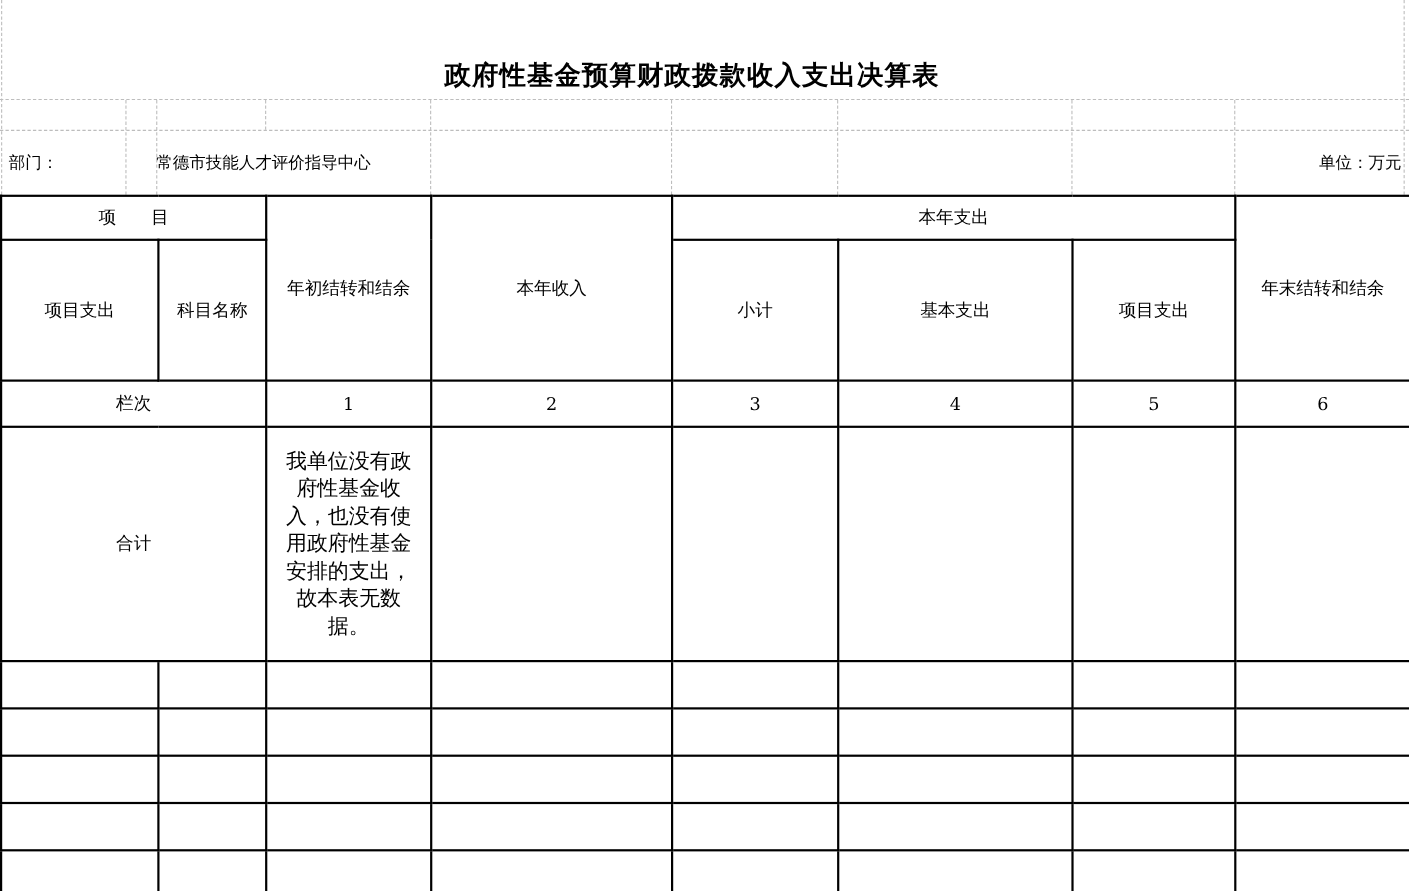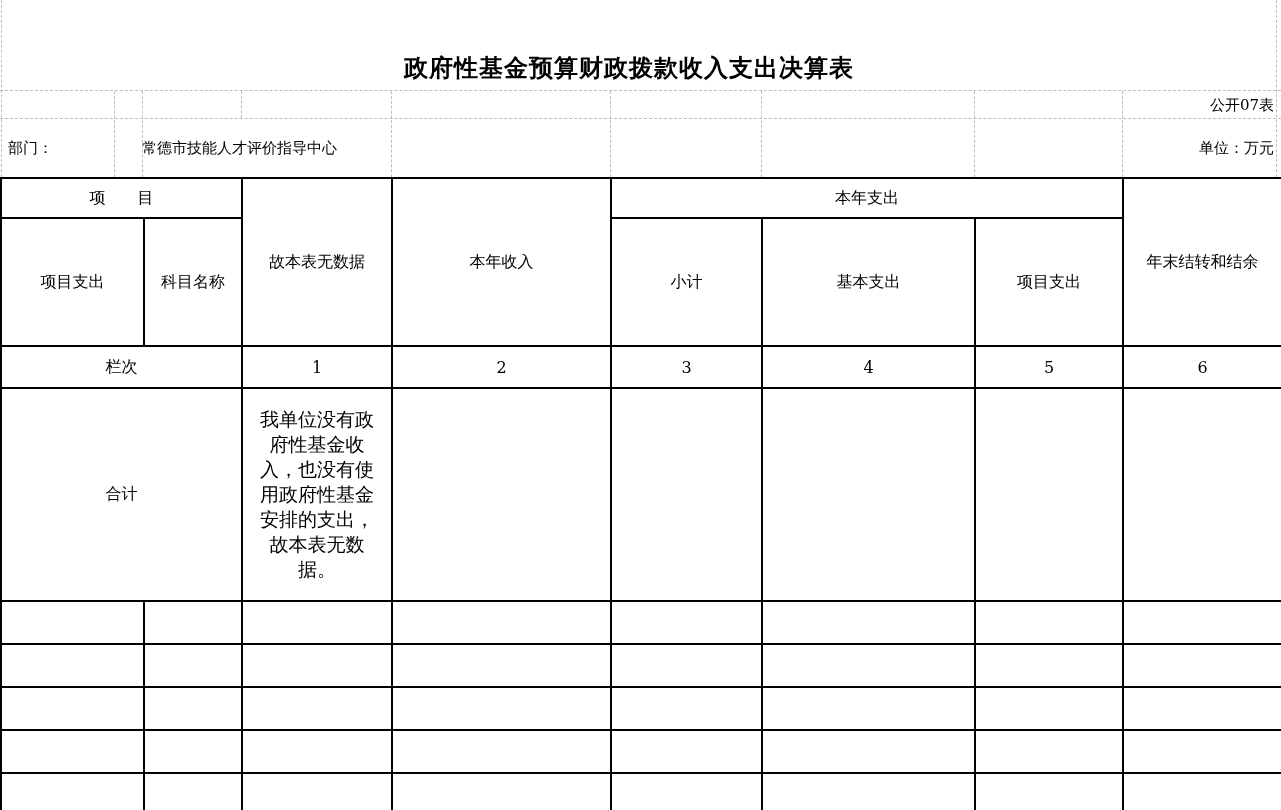--- a/index.html
+++ b/index.html
@@ -74,21 +74,20 @@
   }
   .wrap-narrow { max-width: 112px; margin: 0 auto; line-height: 26px; }
   .note-inner  { max-width: 120px; margin: 18px auto; font-size: 19px; line-height: 25px; }
 </style>
 </head>
 <body>
 
 <div class="sheet">
 
   <div class="title">政府性基金预算财政拨款收入支出决算表</div>
-  <div class="code-row">公开07表</div>
   <div class="dept-label">部门：</div>
   <div class="dept-name">常德市技能人才评价指导中心</div>
   <div class="unit-label">单位：万元</div>
 
   <div>
     <div class="gl h" style="top:90px;  left:0; width:1281px;"></div>
     <div class="gl h" style="top:118px; left:0; width:1281px;"></div>
     <div class="gl v" style="left:1px;    top:0;    height:177px;"></div>
     <div class="gl v" style="left:1276px; top:0;    height:177px;"></div>
     <div class="gl v" style="left:114px;  top:91px; height:86px;"></div>
@@ -109,21 +108,21 @@
         <col style="width:219px">
       <col style="width:151px">
         <col style="width:213px">
         <col style="width:148px">
         <col style="width:159px">
     </colgroup>
     <tbody>
       <tr style="height:40px">
         <th colspan="2">项　　目</th>
         <th rowspan="2">
-          <div class="wrap-narrow">故本表无数据</div>
+          <div class="wrap-narrow">年初结转和结余</div>
         </th>
         <th rowspan="2">本年收入</th>
         <th colspan="3">本年支出</th>
         <th rowspan="2">
           <div class="wrap-narrow">年末结转和结余</div>
         </th>
       </tr>
       <tr style="height:128px">
         <th>项目支出</th>
         <th>科目名称</th>

